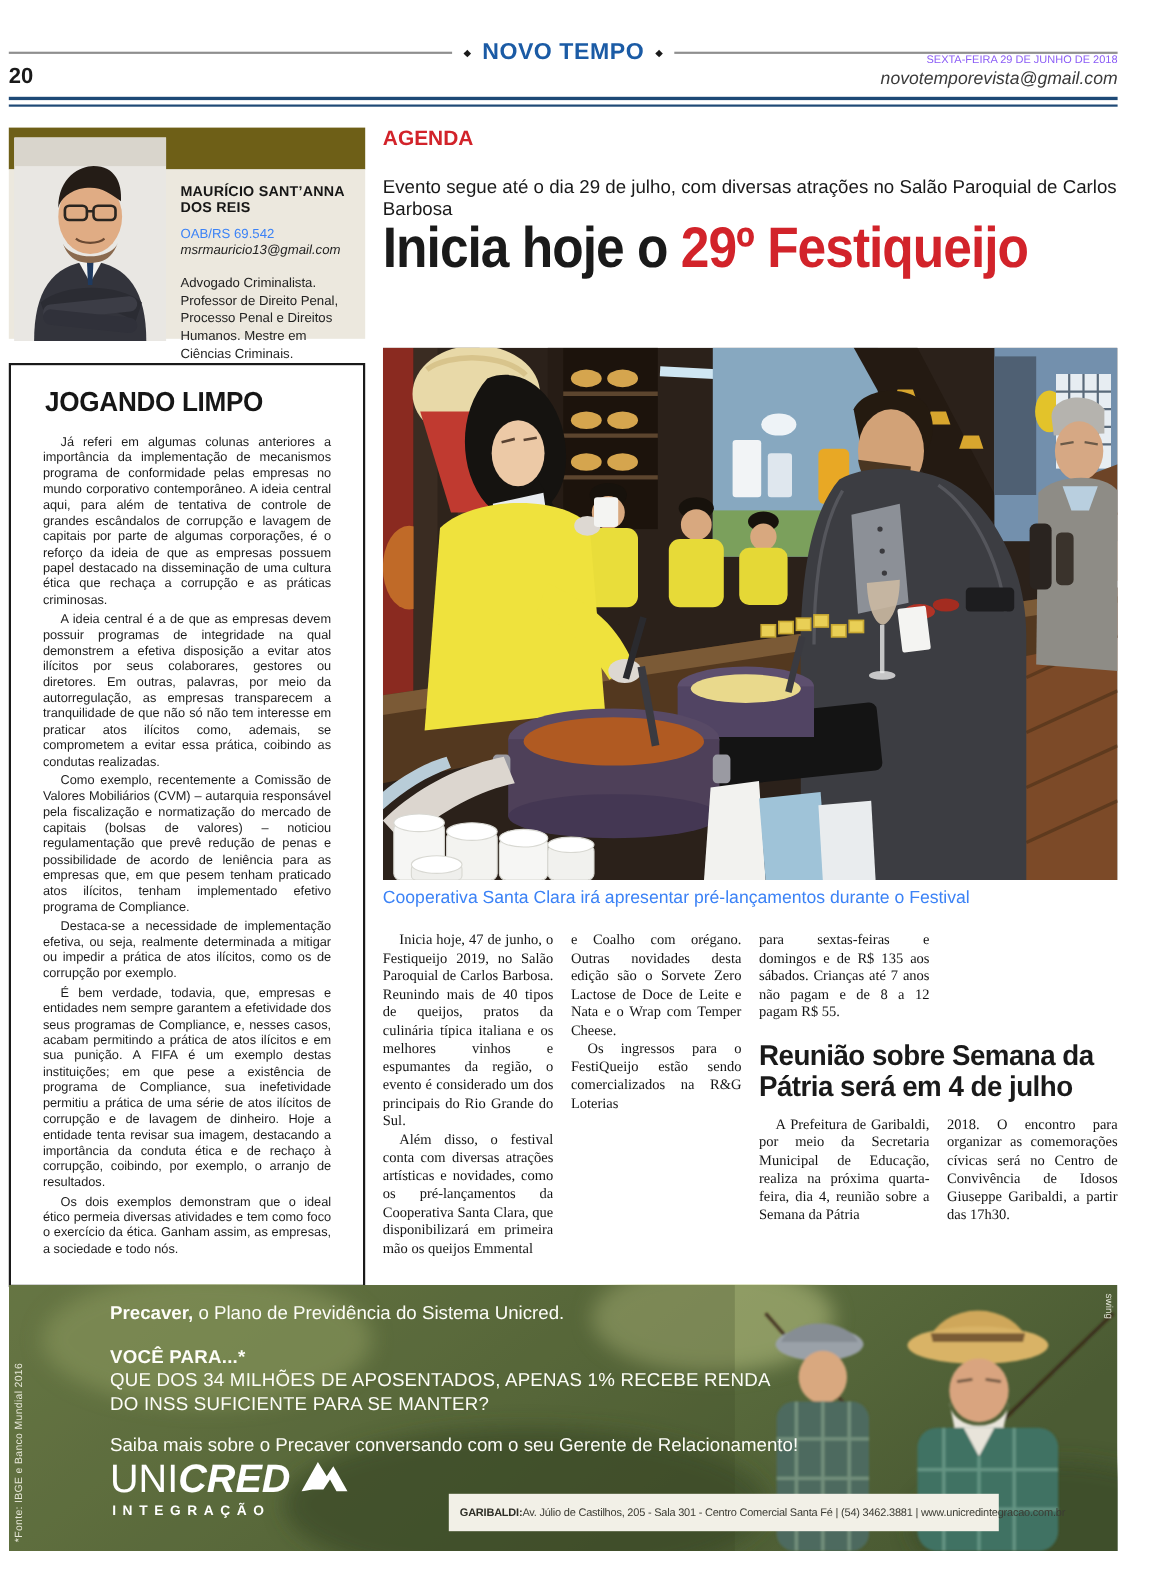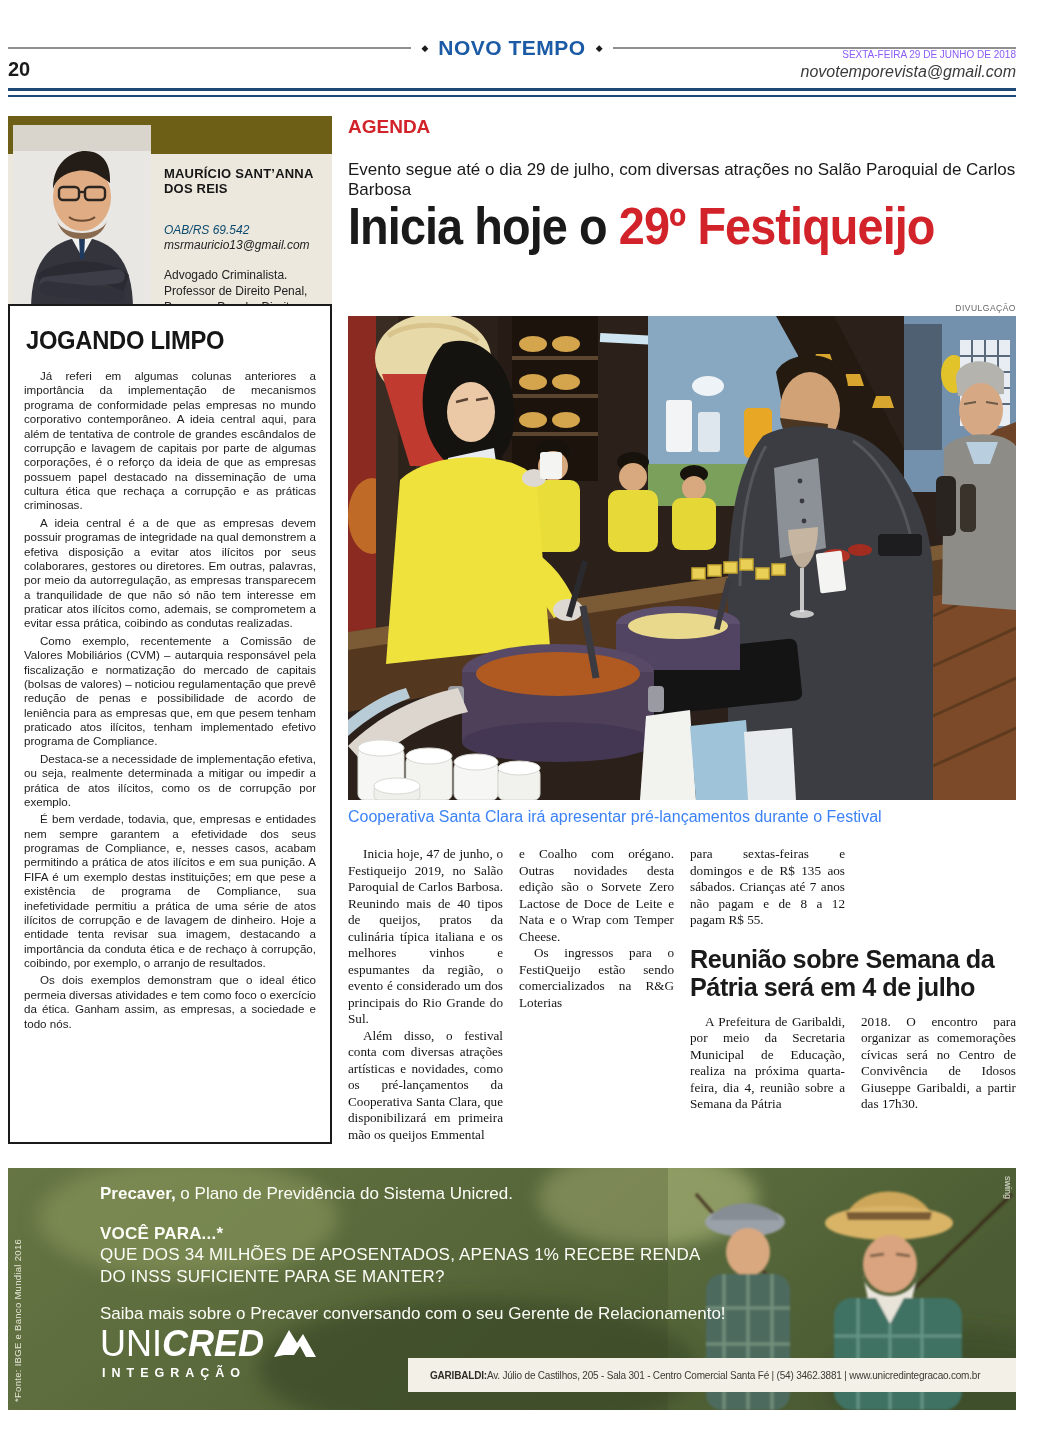--- a/index.html
+++ b/index.html
@@ -20,27 +20,27 @@
                  border-top:3px solid #1e4976; border-bottom:2px solid #1e4976; }
 
   
   .author-card { position:absolute; left:8px; top:116px; width:324px; height:192px; }
   .author-olive { position:absolute; left:0; top:0; right:0; height:38px; background:#6e5f17; }
   .author-beige { position:absolute; left:0; top:38px; right:0; bottom:0; background:#ece8de; }
   .portrait { position:absolute; left:5px; top:9px; width:138px; height:185px; background:#e9e7e3; }
   .portrait svg { display:block; width:100%; height:100%; }
   .author-info { position:absolute; left:156px; top:50px; right:8px; }
   .author-name { font-weight:bold; font-size:13px; color:#161616; letter-spacing:.2px; }
-  .author-reg { font-size:12px; margin-top:27px; color:#0c4a6e;font-style:italic; }
+  .author-reg { font-size:12px; margin-top:9px; color:#3b82f6; }
   .author-email { font-size:12px; font-style:italic; color:#222; margin-top:1px; }
   .author-bio { font-size:12px; color:#222; line-height:1.34; margin-top:15px; }
 
   
-  .column-box { position:absolute; left:8px; top:304px; width:324px; height:840px;
-                border:2px solid #1a1a1a; padding:16px 14px; overflow:hidden; background:#fff; }
+  .column-box { position:absolute; left:8px; top:330px; width:324px; height:840px;
+                border:2px solid #1a1a1a; padding:16px 29px; overflow:hidden; background:#fff; }
   .column-title { font-size:25px; font-weight:bold; color:#161616; letter-spacing:-.3px;
                   transform:scaleX(.95); transform-origin:left; margin:4px 0 14px 2px; white-space:nowrap; }
   .column-box p { font-size:11.6px; line-height:1.24; text-align:justify; text-indent:16px;
                   color:#1c1c1c; margin-bottom:3px; }
 
   
   .kicker { position:absolute; left:348px; top:116px; font-size:19px; font-weight:bold; color:#d2232a; }
   .subtitle { position:absolute; left:348px; top:160px; width:668px; font-size:17px; color:#191919; }
   .headline { position:absolute; left:348px; top:196px; width:742px; font-size:52px; font-weight:bold;
               letter-spacing:-1px; white-space:nowrap; transform:scaleX(.9); transform-origin:left; }
@@ -75,22 +75,22 @@
   .ad-headline { font-size:17px; }
   .ad-headline .b { font-weight:bold; }
   .ad-sub { font-size:17px; font-weight:bold; margin-top:20px; letter-spacing:.2px; }
   .ad-line { font-size:17px; line-height:1.32; letter-spacing:.2px; }
   .ad-cta { font-size:17px; margin-top:15px; }
   .ad-brand { position:absolute; left:92px; top:158px; color:#fff; display:flex; align-items:flex-end; }
   .brand-word { font-size:36px; line-height:1; }
   .brand-word .cred { font-weight:bold; font-style:italic; }
   .brand-glyph { margin-left:8px; margin-bottom:1px; }
   .ad-brandsub { position:absolute; left:94px; top:198px; color:#fff; font-size:12.5px; font-weight:bold; letter-spacing:6px; }
-  .ad-address { position:absolute; left:400px; top:190px; width:608px; height:34px; background:#f2f0e7;
-                display:flex; align-items:center; padding:0 22px; font-size:10px; letter-spacing:-.2px;
+  .ad-address { position:absolute; left:400px; top:190px; width:500px; height:34px; background:#f2f0e7;
+                display:flex; align-items:center; padding:0 10px; font-size:10px; letter-spacing:-.2px;
                 color:#3b3b33; white-space:nowrap; }
   .ad-address .lbl { font-weight:bold; color:#2e2e26; }
 </style>
 </head>
 <body>
 
 <div class="page">
 
   <div class="masthead">
     <div class="masthead-row">
@@ -146,21 +146,20 @@
     <p>Destaca-se a necessidade de implementação efetiva, ou seja, realmente determinada a mitigar ou impedir a prática de atos ilícitos, como os de corrupção por exemplo.</p>
     <p>É bem verdade, todavia, que, empresas e entidades nem sempre garantem a efetividade dos seus programas de Compliance, e, nesses casos, acabam permitindo a prática de atos ilícitos e em sua punição. A FIFA é um exemplo destas instituições; em que pese a existência de programa de Compliance, sua inefetividade permitiu a prática de uma série de atos ilícitos de corrupção e de lavagem de dinheiro. Hoje a entidade tenta revisar sua imagem, destacando a importância da conduta ética e de rechaço à corrupção, coibindo, por exemplo, o arranjo de resultados.</p>
     <p>Os dois exemplos demonstram que o ideal ético permeia diversas atividades e tem como foco o exercício da ética. Ganham assim, as empresas, a sociedade e todo nós.</p>
   </div>
 
   <div class="kicker">AGENDA</div>
   <div class="subtitle">Evento segue até o dia 29 de julho, com diversas atrações no Salão Paroquial de Carlos Barbosa</div>
   <div class="headline">
     <span class="hl-black">Inicia hoje o </span><span class="hl-red">29º Festiqueijo</span>
   </div>
-  <div class="photo-credit">DIVULGAÇÃO</div>
 
   <div class="festival-photo" role="img" aria-label="Atendentes de suéter amarelo servem queijos e fondue em um balcão para visitantes durante o Festiqueijo">
     <svg viewBox="0 0 668 484" xmlns="http://www.w3.org/2000/svg">
       <rect width="668" height="484" fill="#2b211a"></rect>
 
       <rect x="0" y="0" width="28" height="320" fill="#8a2a20"></rect>
       <ellipse cx="24" cy="200" rx="24" ry="38" fill="#c06a28"></ellipse>
 
       <rect x="28" y="0" width="22" height="330" fill="#3a2c22"></rect>
       <rect x="50" y="0" width="18" height="330" fill="#2e231b"></rect>

